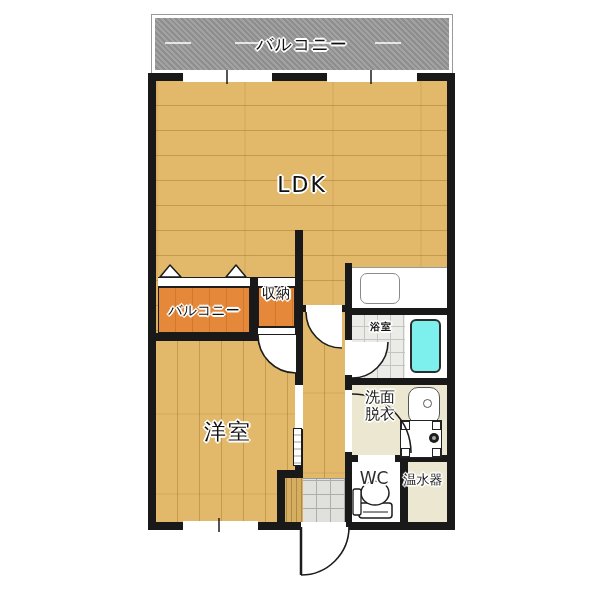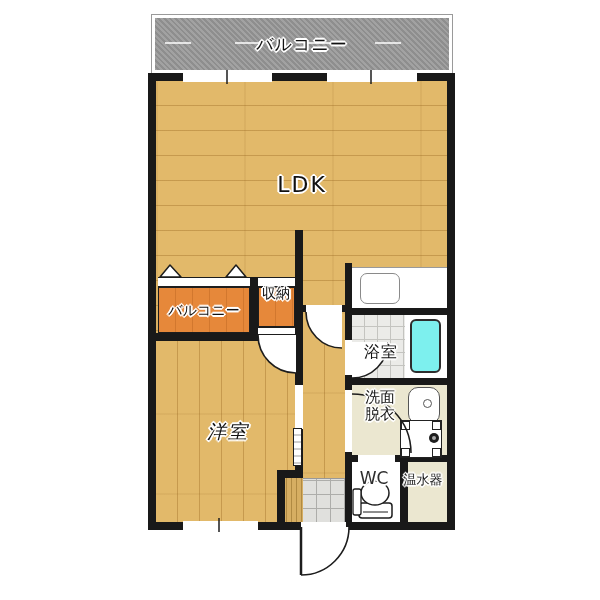--- a/index.html
+++ b/index.html
@@ -142,22 +142,22 @@
       <line x1="363" y1="512" x2="388" y2="512" stroke="#1d1d1d" stroke-width="1"></line>
       <ellipse cx="375" cy="493" rx="14" ry="12" fill="#fff" stroke="#1d1d1d" stroke-width="1.5"></ellipse>
       <rect x="353" y="489" width="8" height="26" rx="2" fill="#fff" stroke="#1d1d1d" stroke-width="1.3"></rect>
     </g>
   </svg>
 
   <div class="lbl" style="left:302px;top:45px;font-size:17px;letter-spacing:1px;">バルコニー</div>
   <div class="lbl" style="left:302px;top:185px;font-size:22px;letter-spacing:2px;">LDK</div>
   <div class="lbl" style="left:204px;top:310px;font-size:14px;">バルコニー</div>
   <div class="lbl" style="left:276px;top:293px;font-size:14px;">収納</div>
-  <div class="lbl" style="left:228px;top:432px;font-size:19px;letter-spacing:2px;font-style:italic;">洋室</div>
-  <div class="lbl" style="left:381px;top:352px;font-size:16px;letter-spacing:1px;">浴室</div>
+  <div class="lbl" style="left:228px;top:432px;font-size:22px;letter-spacing:2px;">洋室</div>
+  <div class="lbl" style="left:381px;top:327px;font-size:10px;letter-spacing:1px;font-weight:bold;">浴室</div>
   <div class="lbl" style="left:380px;top:406px;font-size:15px;">
     <span>洗面</span><br>
     <span>脱衣</span>
   </div>
   <div class="lbl" style="left:374px;top:479px;font-size:17px;color:#2e2e2e;">WC</div>
   <div class="lbl" style="left:423px;top:480px;font-size:13px;">温水器</div>
 
 </div>
 
 </body></html>

